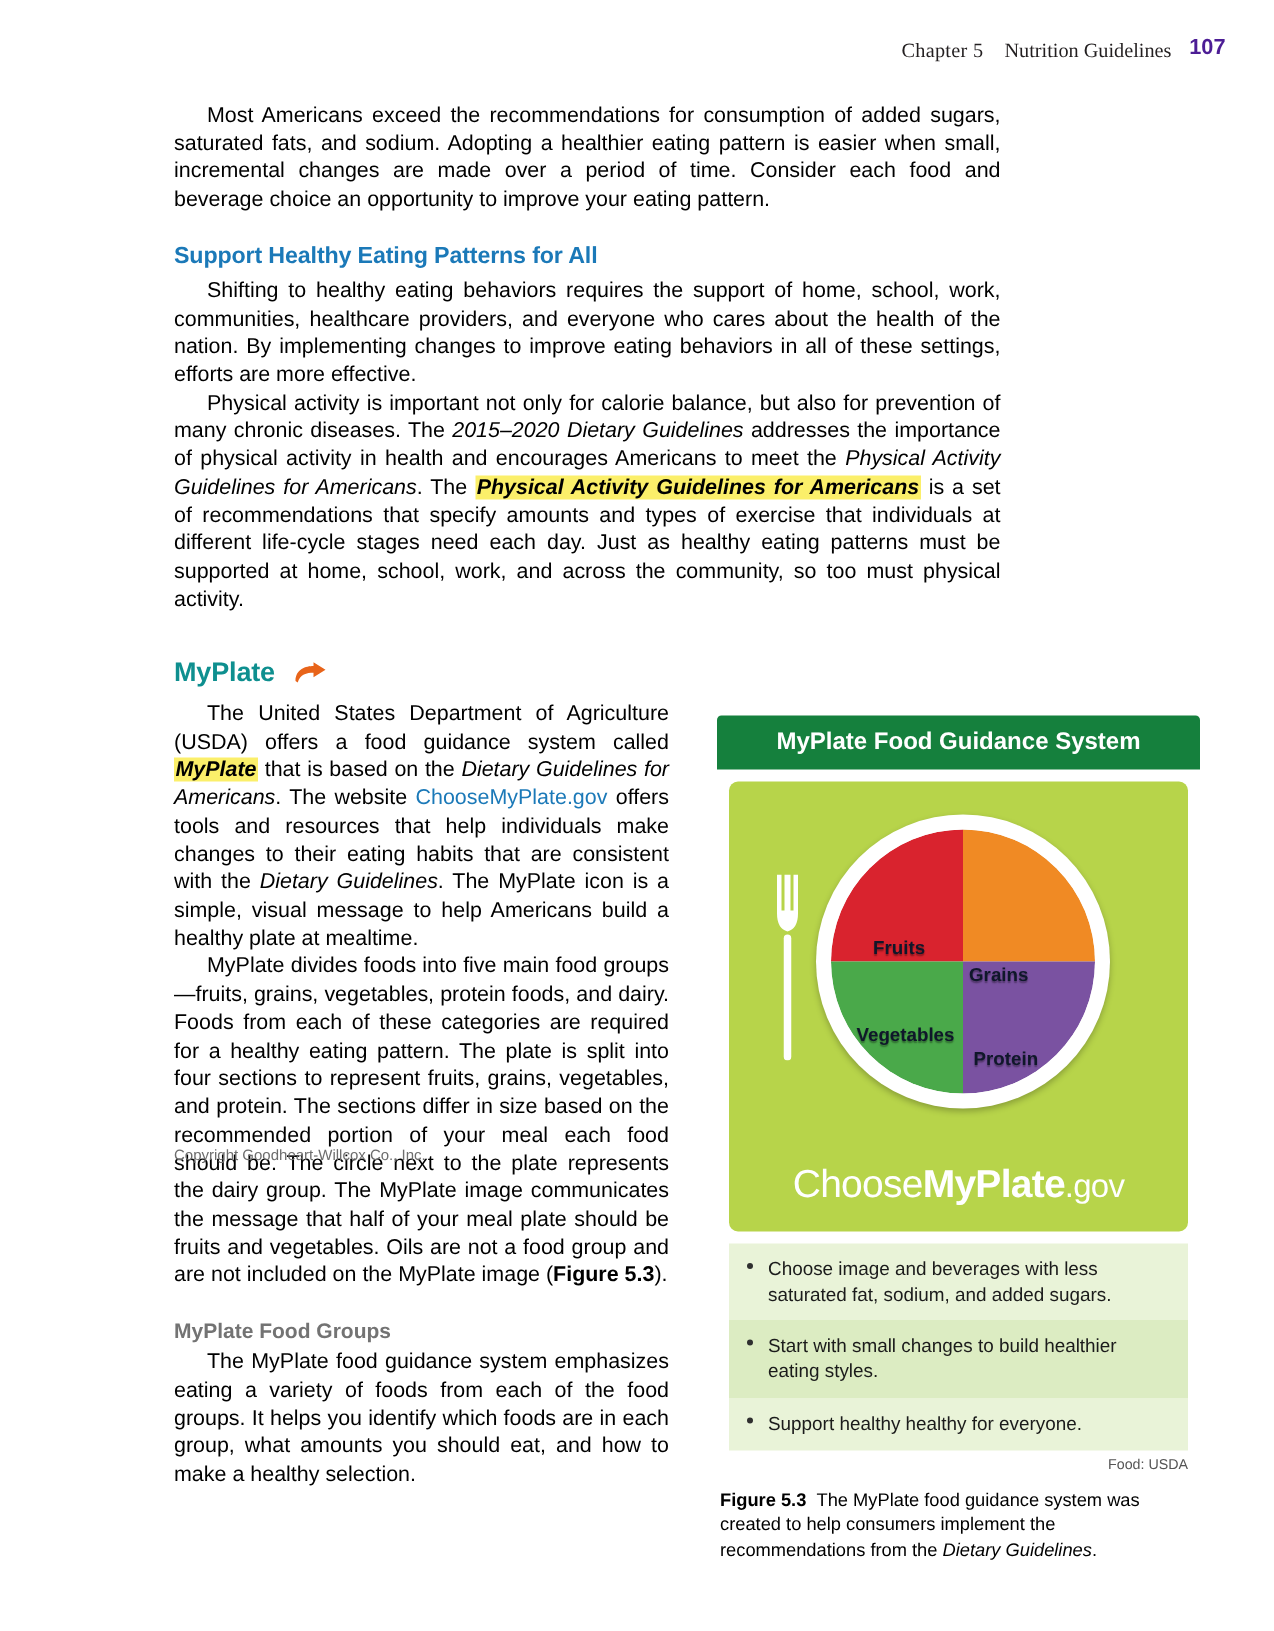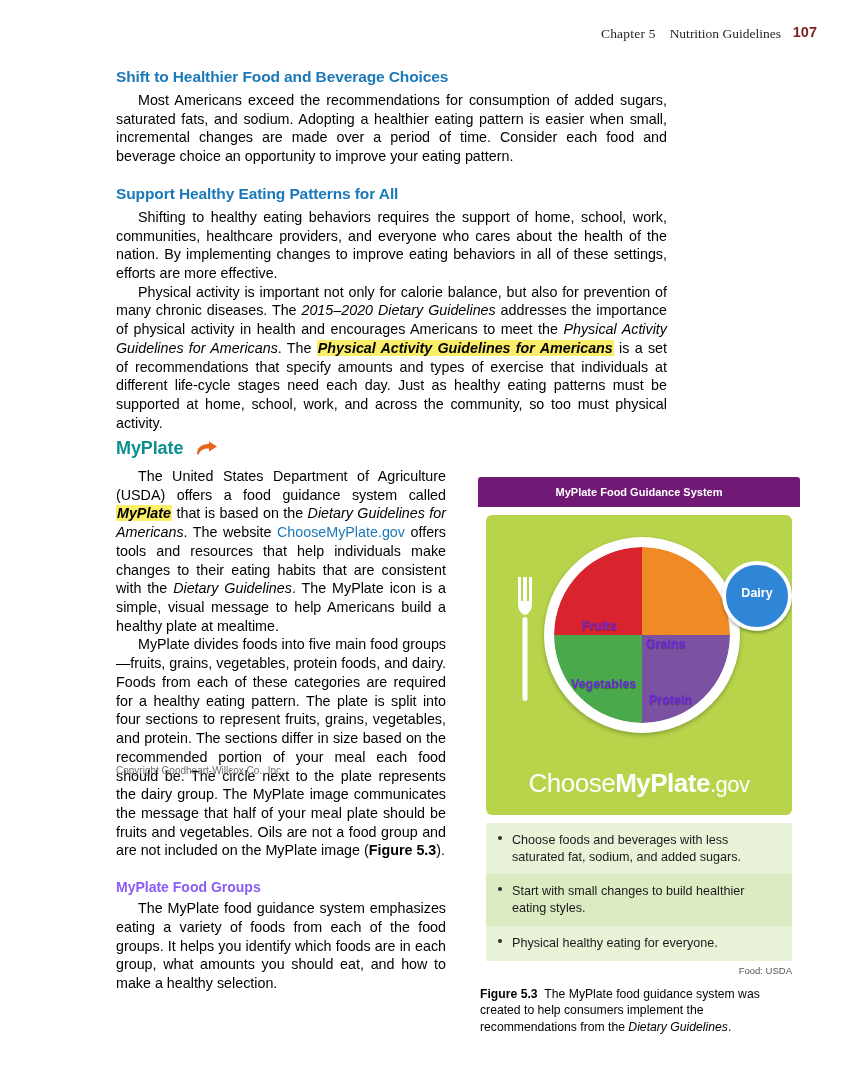--- a/index.html
+++ b/index.html
@@ -39,21 +39,21 @@
     display: inline-block;
     width: 14px;
   }
   .page-number {
     position: absolute;
     right: 72px;
     top: 24px;
     font-family: "Liberation Sans", sans-serif;
     font-weight: bold;
     font-size: 14.5px;
-    color: #7f1d1d;
+    color: #4c1d95;
     text-align: right;
   }
   
   .col-left {
     position: absolute;
     left: 104px;
     top: 68px;
     width: 330px;
   }
   .full-width {
@@ -71,21 +71,21 @@
     letter-spacing: -0.1px;
   }
   h2.section.teal {
     color: #0e8f8f;
     font-size: 18px;
   }
   h3.sub {
     font-family: "Liberation Sans", sans-serif;
     font-size: 14px;
     font-weight: bold;
-    color: #8b5cf6;
+    color: #737373;
     margin: 0 0 4px 0;
   }
   p.body {
     font-family: Liberation Sans, sans-serif;
     font-size: 14.3px;
     line-height: 1.31;
     margin: 0 0 0 0;
     text-align: justify;
     text-indent: 22px;
     color: #000;
@@ -118,25 +118,25 @@
   }
 
   
   .figure {
     position: absolute;
     left: 466px;
     top: 477px;
     width: 322px;
   }
   .fig-header {
-    background: #701a75;
+    background: #15803d;
     color: #fff;
     font-family: "Liberation Sans", sans-serif;
     font-weight: bold;
-    font-size: 11px;
+    font-size: 16px;
     text-align: center;
     padding: 9px 0 9px 0;
     border-radius: 3px 3px 0 0;
   }
   .fig-art {
     position: relative;
     height: 300px;
     background: #b7d44a;
     border-radius: 0;
     overflow: hidden;
@@ -169,21 +169,21 @@
     position: absolute;
     width: 50%;
     height: 50%;
   }
   .q-fruits { left: 0; top: 0; background: #d9232e; border-radius: 100% 0 0 0; }
   .q-veg    { left: 0; top: 50%; background: #4aa94a; border-radius: 0 0 0 100%; }
   .q-grains { left: 50%; top: 0; background: #f08a24; border-radius: 0 100% 0 0; }
   .q-protein{ left: 50%; top: 50%; background: #7a52a1; border-radius: 0 0 100% 0; }
   .q-label {
     position: absolute;
-    color: #6d28d9;
+    color: #0f172a;
     font-family: "Liberation Sans", sans-serif;
     font-weight: bold;
     font-size: 12.5px;
     text-shadow: 0 1px 1px rgba(0,0,0,0.35);
     white-space: nowrap;
   }
   .lbl-fruits  { left: 96px;  top: 104px; }
   .lbl-grains  { left: 160px; top: 122px; }
   .lbl-veg     { left: 85px;  top: 162px; }
   .lbl-protein { left: 163px; top: 180x; top: 178px; }
@@ -281,21 +281,20 @@
 
 <div class="page">
 
   <div class="running-head" style="right:108px;">
     <span class="chap">Chapter 5</span><span class="sep"></span><span>Nutrition Guidelines</span>
   </div>
   <div class="page-number">107</div>
 
   <div class="full-width">
 
-    <h2 class="section">Shift to Healthier Food and Beverage Choices</h2>
     <p class="body">Most Americans exceed the recommendations for consumption of added sugars, saturated fats, and sodium. Adopting a healthier eating pattern is easier when small, incremental changes are made over a period of time. Consider each food and beverage choice an opportunity to improve your eating pattern.</p>
 
     <div class="gap-16"></div>
 
     <h2 class="section">Support Healthy Eating Patterns for All</h2>
     <p class="body">Shifting to healthy eating behaviors requires the support of home, school, work, communities, healthcare providers, and everyone who cares about the health of the nation. By implementing changes to improve eating behaviors in all of these settings, efforts are more effective.</p>
     <p class="body">
       <span>Physical activity is important not only for calorie balance, but also for prevention of many chronic diseases. The </span><em>2015–2020 Dietary Guidelines</em><span> addresses the importance of physical activity in health and encourages Americans to meet the </span><em>Physical Activity Guidelines for Americans</em><span>. The </span><span class="hl">Physical Activity Guidelines for Americans</span><span> is a set of recommendations that specify amounts and types of exercise that individuals at different life-cycle stages need each day. Just as healthy eating patterns must be supported at home, school, work, and across the community, so too must physical activity.</span>
     </p>
   </div>
@@ -344,42 +343,39 @@
             <div class="quad q-veg"></div>
             <div class="quad q-protein"></div>
           </div>
         </div>
 
         <div class="q-label lbl-fruits">Fruits</div>
         <div class="q-label lbl-grains">Grains</div>
         <div class="q-label lbl-veg">Vegetables</div>
         <div class="q-label lbl-protein">Protein</div>
 
-        <div class="dairy">
-          <span>Dairy</span>
-        </div>
 
         <div class="choose-line">
           <span>Choose</span><span class="b">MyPlate</span><span class="g">.gov</span>
         </div>
       </div>
     </div>
 
     <div class="bullets">
       <div class="bullet-row">
         <span class="dot"></span>
-        <span>Choose foods and beverages with less saturated fat, sodium, and added sugars.</span>
+        <span>Choose image and beverages with less saturated fat, sodium, and added sugars.</span>
       </div>
       <div class="bullet-row">
         <span class="dot"></span>
         <span>Start with small changes to build healthier eating styles.</span>
       </div>
       <div class="bullet-row">
         <span class="dot"></span>
-        <span>Physical healthy eating for everyone.</span>
+        <span>Support healthy healthy for everyone.</span>
       </div>
     </div>
 
     <div class="img-credit">Food: USDA</div>
 
     <div class="fig-caption">
       <span class="fig-num">Figure 5.3</span>&nbsp;&nbsp;<span>The MyPlate food guidance system was created to help consumers implement the recommendations from the </span><em>Dietary Guidelines</em><span>.</span>
     </div>
   </div>
 

